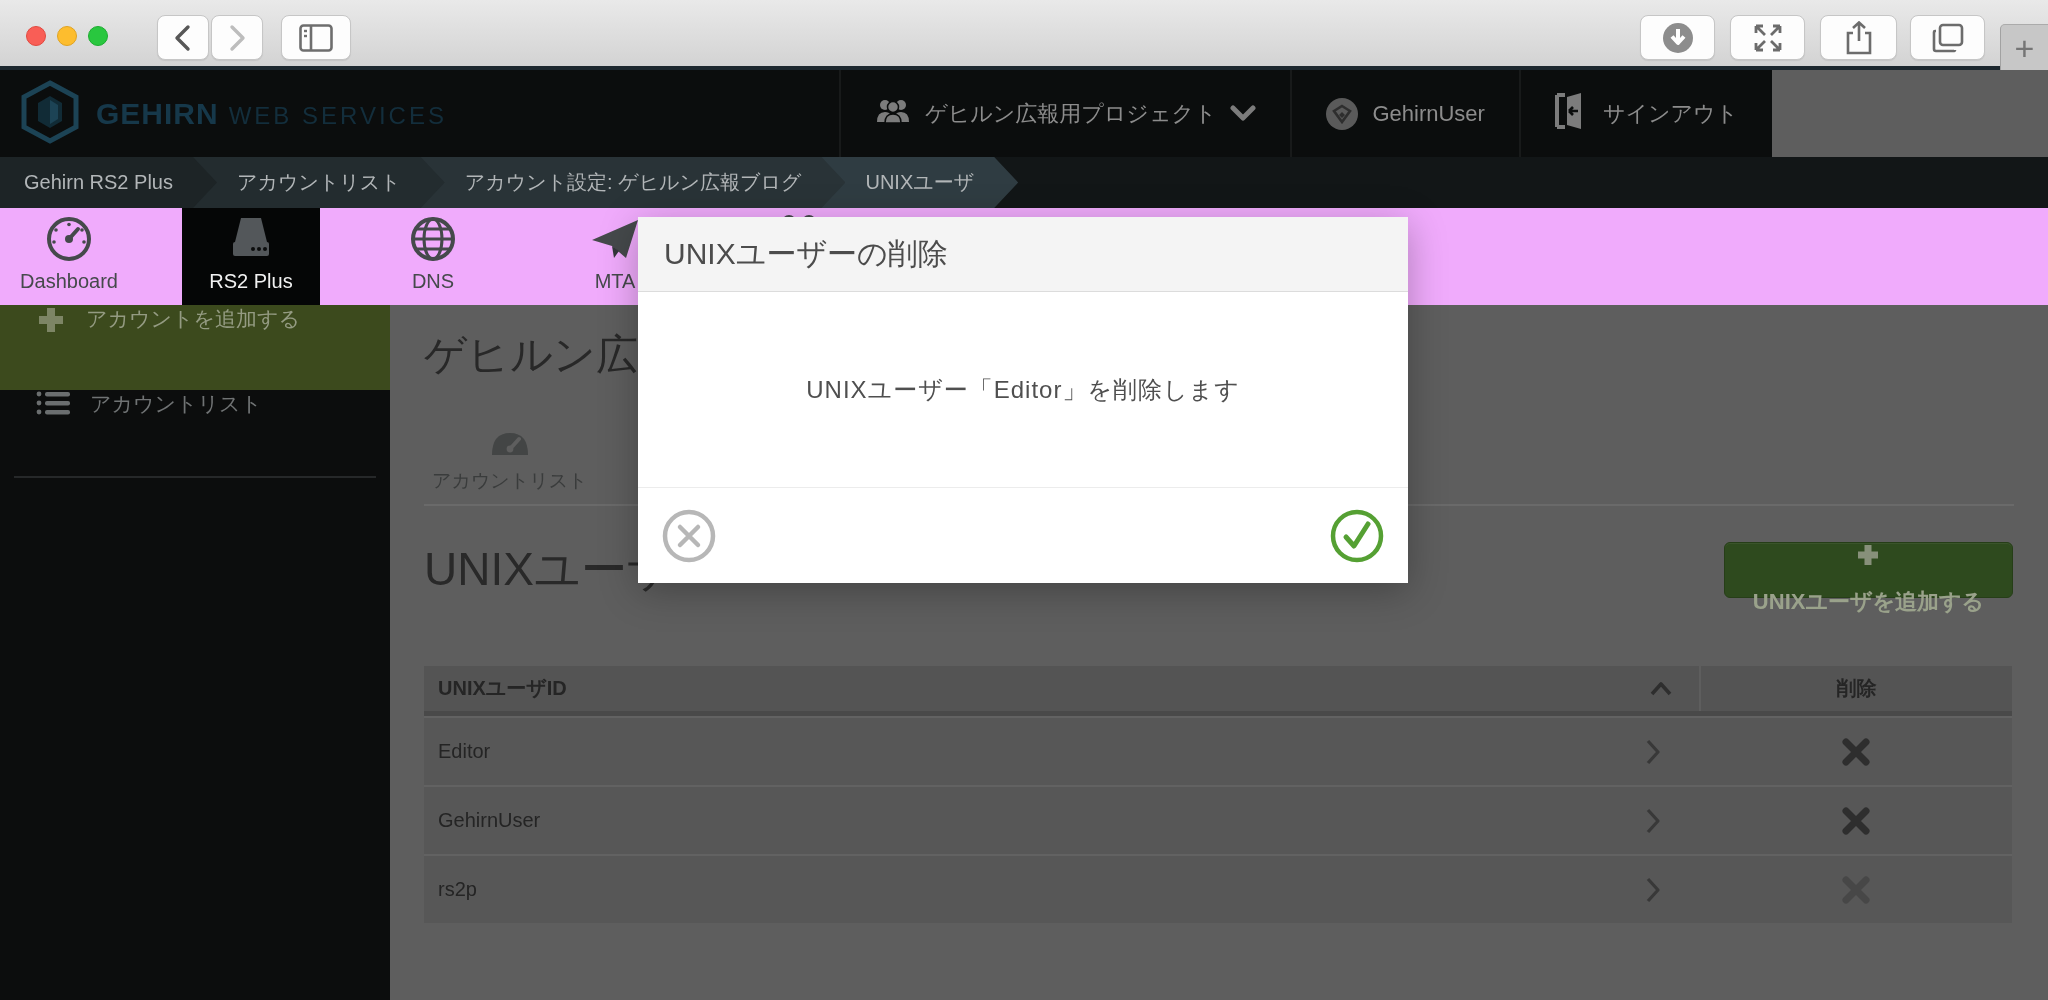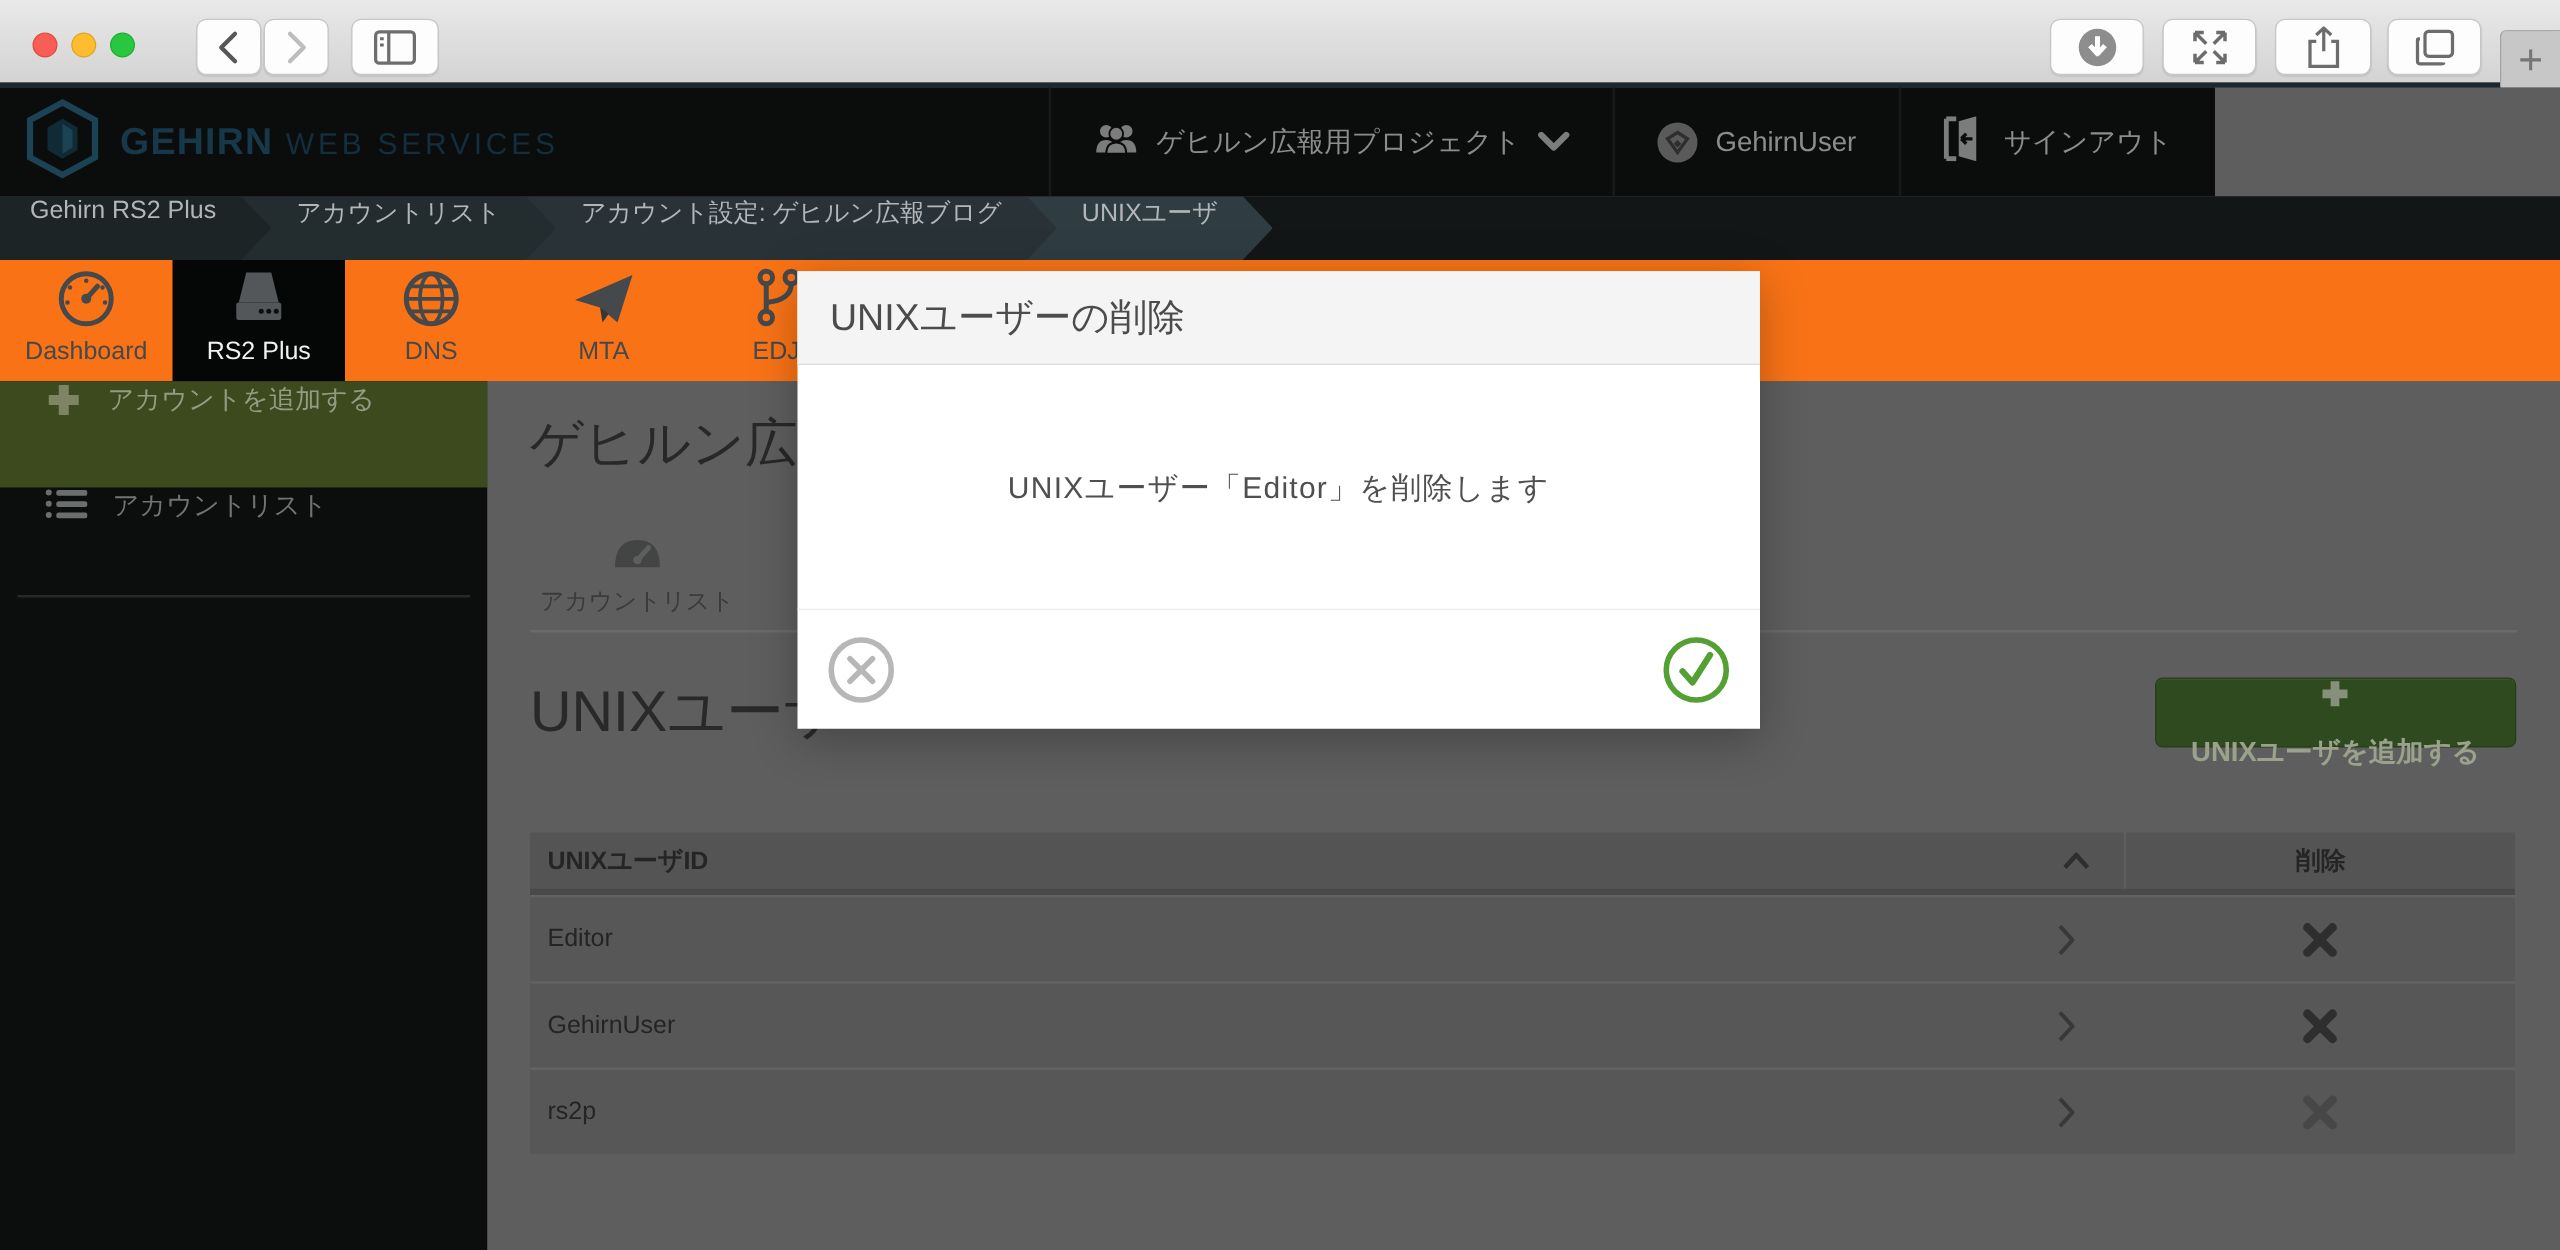--- a/index.html
+++ b/index.html
@@ -31,33 +31,33 @@
   .brand-text .suffix { font-weight:normal; font-size:24px; color:#132e3c; letter-spacing:3px; margin-left:10px; }
   .hdr-right { margin-left:auto; display:flex; align-items:stretch; height:100%; }
   .hdr-item { display:flex; align-items:center; gap:14px; padding:0 34px;
     border-left:2px solid #181a1a; color:#8c8c8c; font-size:22px; cursor:default; }
   .avatar { width:32px; height:32px; border-radius:50%; background:#5a5a5a;
     display:flex; align-items:center; justify-content:center; }
 
   
   .breadcrumbs { position:absolute; left:0; top:157px; width:2048px; height:51px; background:#121617;
     display:flex; }
-  .crumb { height:51px; display:flex; color:#b2b6b8; font-size:20px;
+  .crumb { height:51px; display:flex; align-items:center; color:#b2b6b8; font-size:20px;
     padding:0 44px 0 46px; position:relative;
     clip-path:polygon(0 0, calc(100% - 24px) 0, 100% 50%, calc(100% - 24px) 100%, 0 100%, 20px 50%);
     margin-left:-26px; }
   .crumb:first-child { margin-left:0; padding-left:24px;
     clip-path:polygon(0 0, calc(100% - 24px) 0, 100% 50%, calc(100% - 24px) 100%, 0 100%); }
   .crumb:nth-child(1){ z-index:4; background:#1d2426; }
   .crumb:nth-child(2){ z-index:3; background:#232c2f; }
   .crumb:nth-child(3){ z-index:2; background:#293337; }
   .crumb:nth-child(4){ z-index:1; background:#2f3c42; }
 
   
-  .nav { position:absolute; left:0; top:208px; width:2048px; height:97px; background:#f97316; display:flex; }
+  .nav { position:absolute; left:0; top:208px; width:2048px; height:97px; background:#f0abfc; display:flex;gap:44px; }
   .nav-item { width:138px; height:97px; display:flex; flex-direction:column; align-items:center;
     justify-content:flex-end; padding-bottom:12px; gap:8px; color:#45494b; font-size:20px; }
   .nav-item svg { display:block; }
   .nav-item.active { background:#050606; color:#f1f1f1; }
 
   
   .sidebar { position:absolute; left:0; top:305px; width:390px; height:695px; background:#0c0d0d; }
   .side-item { display:flex; align-items:flex-start; gap:20px; padding-left:36px; font-size:21px; }
   .side-add { height:85px; background:#3c4a1d; color:#949b82; }
   .side-list { height:86px; color:#707374; }

